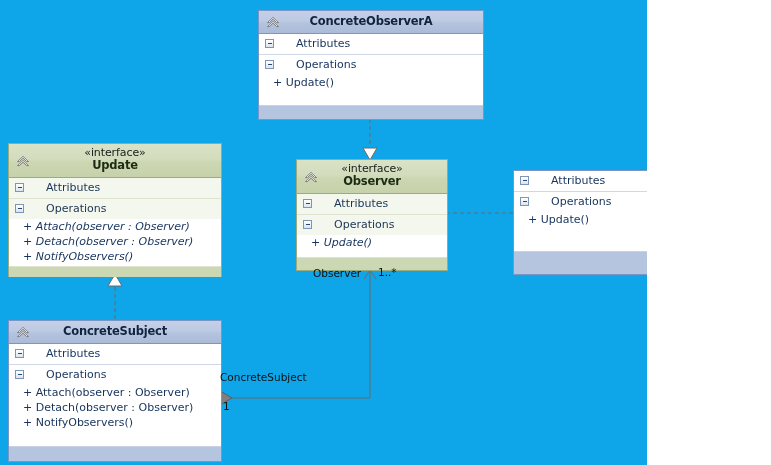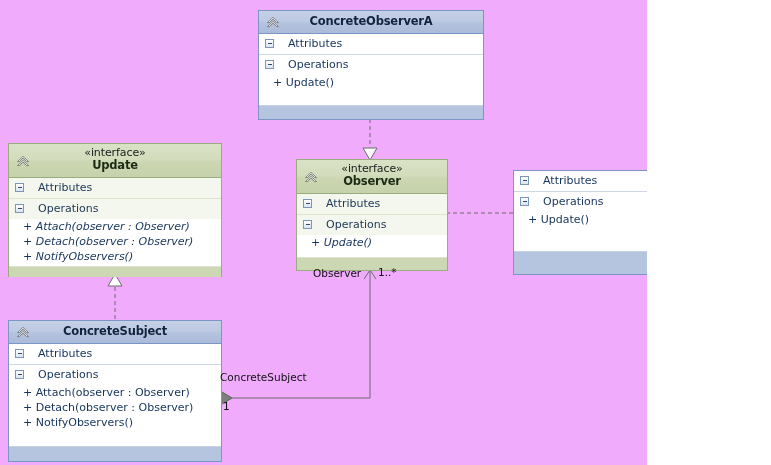--- a/index.html
+++ b/index.html
@@ -4,21 +4,21 @@
 <style>
   html, body {
     margin: 0;
     padding: 0;
     background: #ffffff;
   }
   #canvas {
     position: relative;
     width: 647px;
     height: 465px;
-    background: #f0abfc;
+    background: #0ea5e9;
     font-family: "DejaVu Sans", "Liberation Sans", sans-serif;
     overflow: hidden;
   }
 
   
   .uml-class {
     position: absolute;
     box-sizing: border-box;
     border: 1px solid #7a96c4;
     background: #ffffff;
@@ -82,21 +82,21 @@
   .iface .uml-compartment {
     border-bottom: 1px solid #dde3cf;
     background: #f4f7ed;
     color: #1b3553;
   }
   .uml-compartment.plain-white { background: #ffffff; }
 
   .comp-row {
     display: flex;
     align-items: center;
-    gap: 14px;
+    gap: 22px;
   }
   .expander-icon {
     display: inline-block;
     width: 9px;
     height: 9px;
     box-sizing: border-box;
     border: 1px solid #7b96b8;
     background: linear-gradient(to bottom, #ffffff, #dbe4ef);
     position: relative;
     flex: 0 0 auto;

